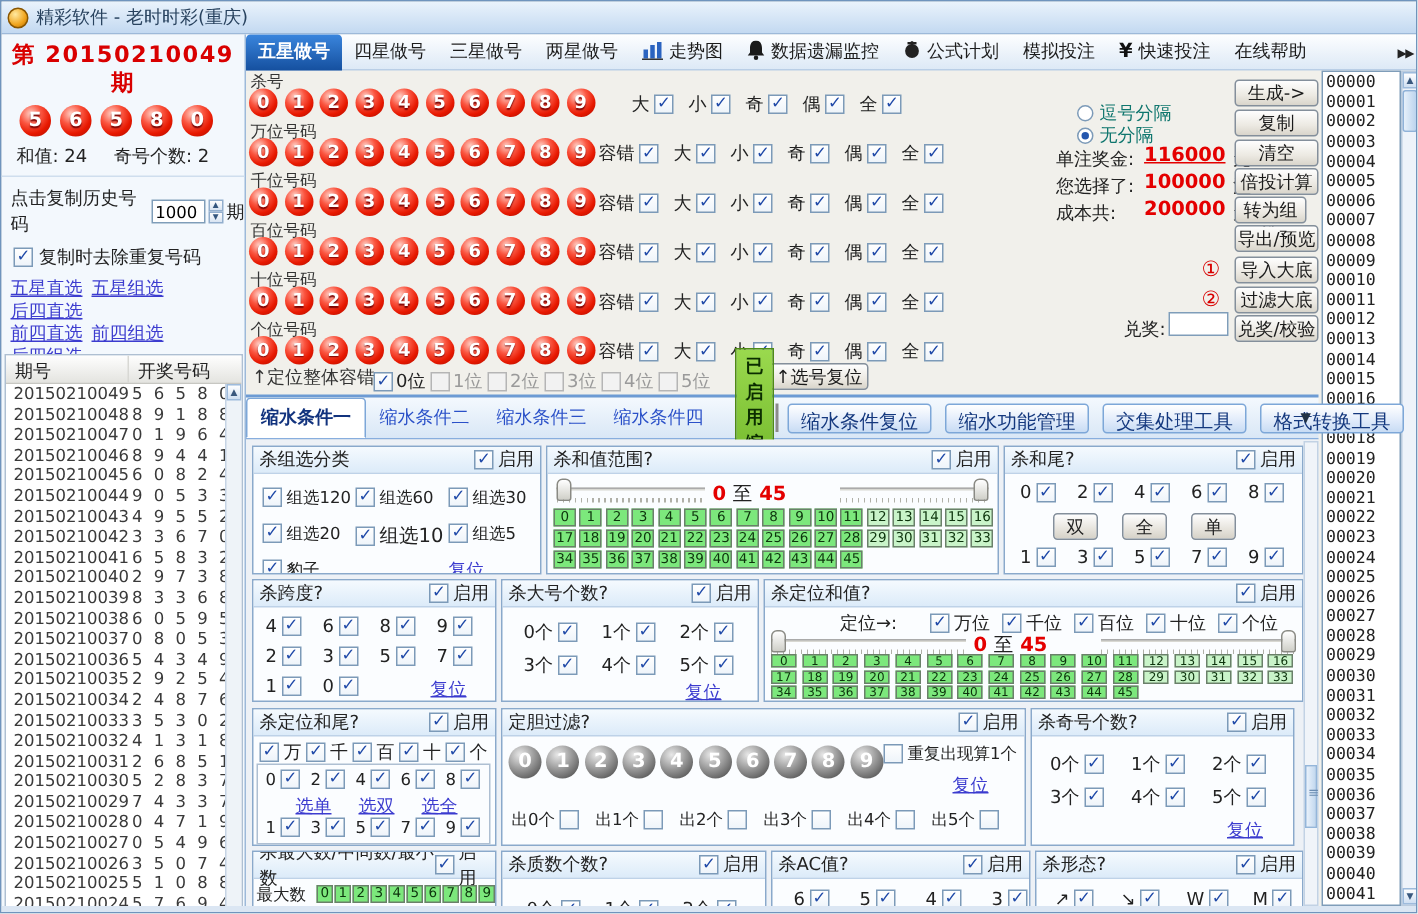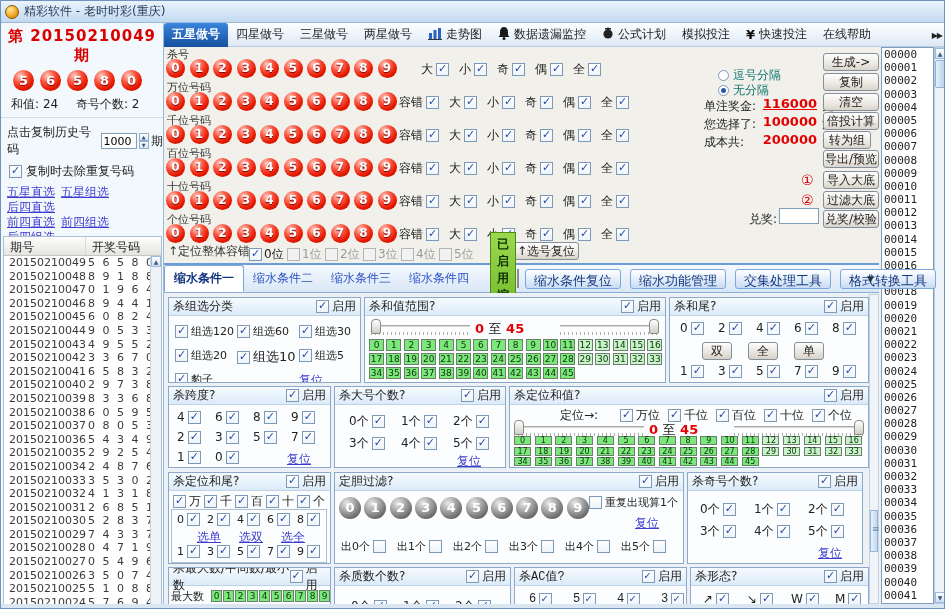--- a/index.html
+++ b/index.html
@@ -1127,21 +1127,21 @@
           <span class="pi" style="left: 68px; top: 12px;">
             <span>1个</span>
             <span class="cb on"></span>
           </span>
           <span class="pi" style="left: 120px; top: 12px;">
             <span>2个</span>
             <span class="cb on"></span>
           </span>
         </div>
       </div>
-      <div class="panel" style="left: 513px; top: 566px; width: 173px; height: 43px; font-family: Liberation Mono, monospace;">
+      <div class="panel" style="left: 513px; top: 566px; width: 173px; height: 43px;">
         <div class="phead">
           <span>杀AC值?</span>
           <span class="penable">
             <span class="cb on"></span>
             <span>启用</span>
           </span>
         </div>
         <div class="pbody" style="height: 24px;">
           <span class="pi" style="left: 14px; top: 6px;">
             <span>6</span>

